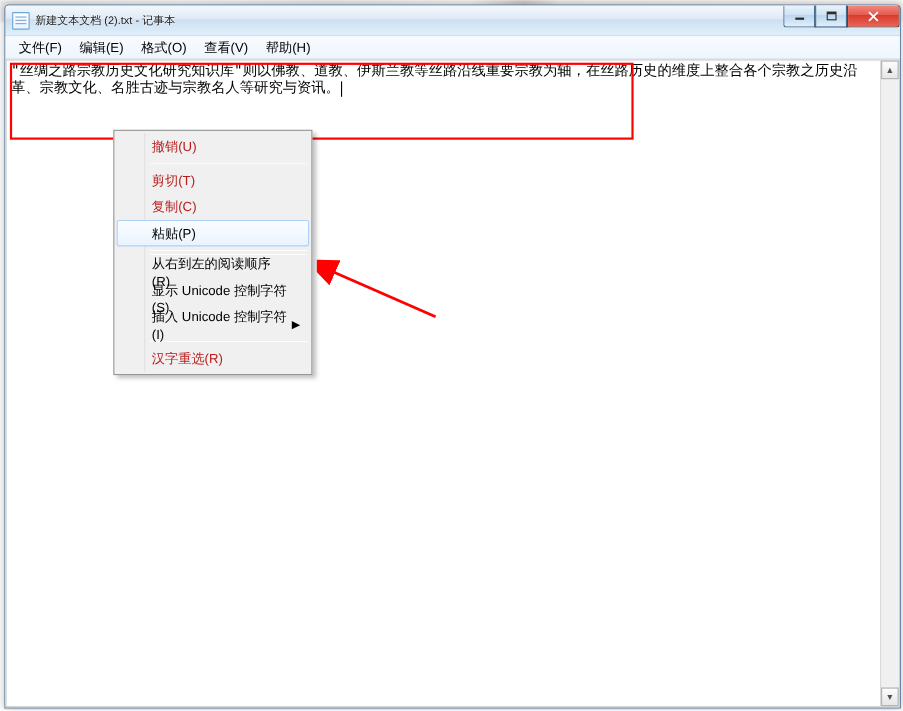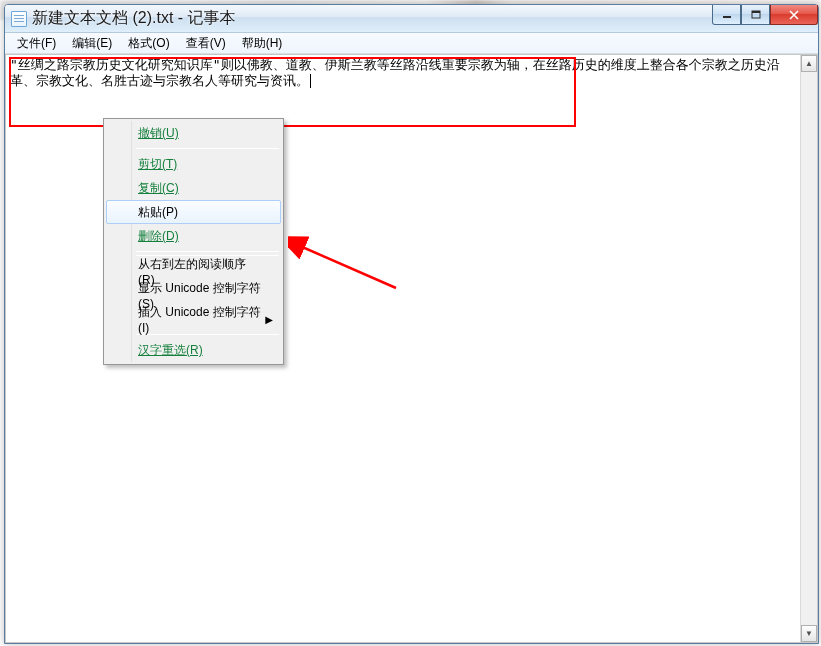--- a/index.html
+++ b/index.html
@@ -54,21 +54,21 @@
   }
   .app-icon::before {
     content:"";
     position:absolute;
     left:2px; top:3px; right:2px;
     height:1px; background:#79a9d4;
     box-shadow:0 3px 0 #79a9d4, 0 6px 0 #79a9d4;
   }
   .title-text {
     color: #1a1a1a;
-    font-size: 16px;
+    font-size: 10px;
     text-shadow: 0 0 3px #fff;
   }
   .winctrls {
     position: absolute;
     right: 0; top: 0;
     display: flex;
     height: 20px;
   }
   .winctrl {
     width: 29px;
@@ -176,21 +176,21 @@
   .cm-item {
     position:relative;
     height:24px;
     display:flex;
     align-items:center;
     padding-left:32px;
     padding-right:20px;
     color:#000;
     font-size:12px;
   }
-  .cm-item.disabled { color:#15803d;text-decoration:underline; }
+  .cm-item.disabled { color:#b91c1c; }
   .cm-item.hover {
     background: linear-gradient(#fafdff,#e9f3fd);
     border:1px solid #aecff7;
     border-radius:2px;
     margin:0;
     padding-left:31px;
     height:24px;
   }
   .cm-sep {
     margin: 3px 2px 3px 30px;
@@ -269,23 +269,20 @@
   <div class="cm-sep"></div>
   <div class="cm-item disabled">
       <span>剪切(T)</span>
     </div>
   <div class="cm-item disabled">
       <span>复制(C)</span>
     </div>
   <div class="cm-item hover">
       <span>粘贴(P)</span>
     </div>
-  <div class="cm-item disabled">
-      <span>删除(D)</span>
-    </div>
   <div class="cm-sep"></div>
   <div class="cm-sep"></div>
   <div class="cm-item">
       <span>从右到左的阅读顺序(R)</span>
     </div>
   <div class="cm-item">
       <span>显示 Unicode 控制字符(S)</span>
     </div>
   <div class="cm-item">
       <span>插入 Unicode 控制字符(I)</span>

